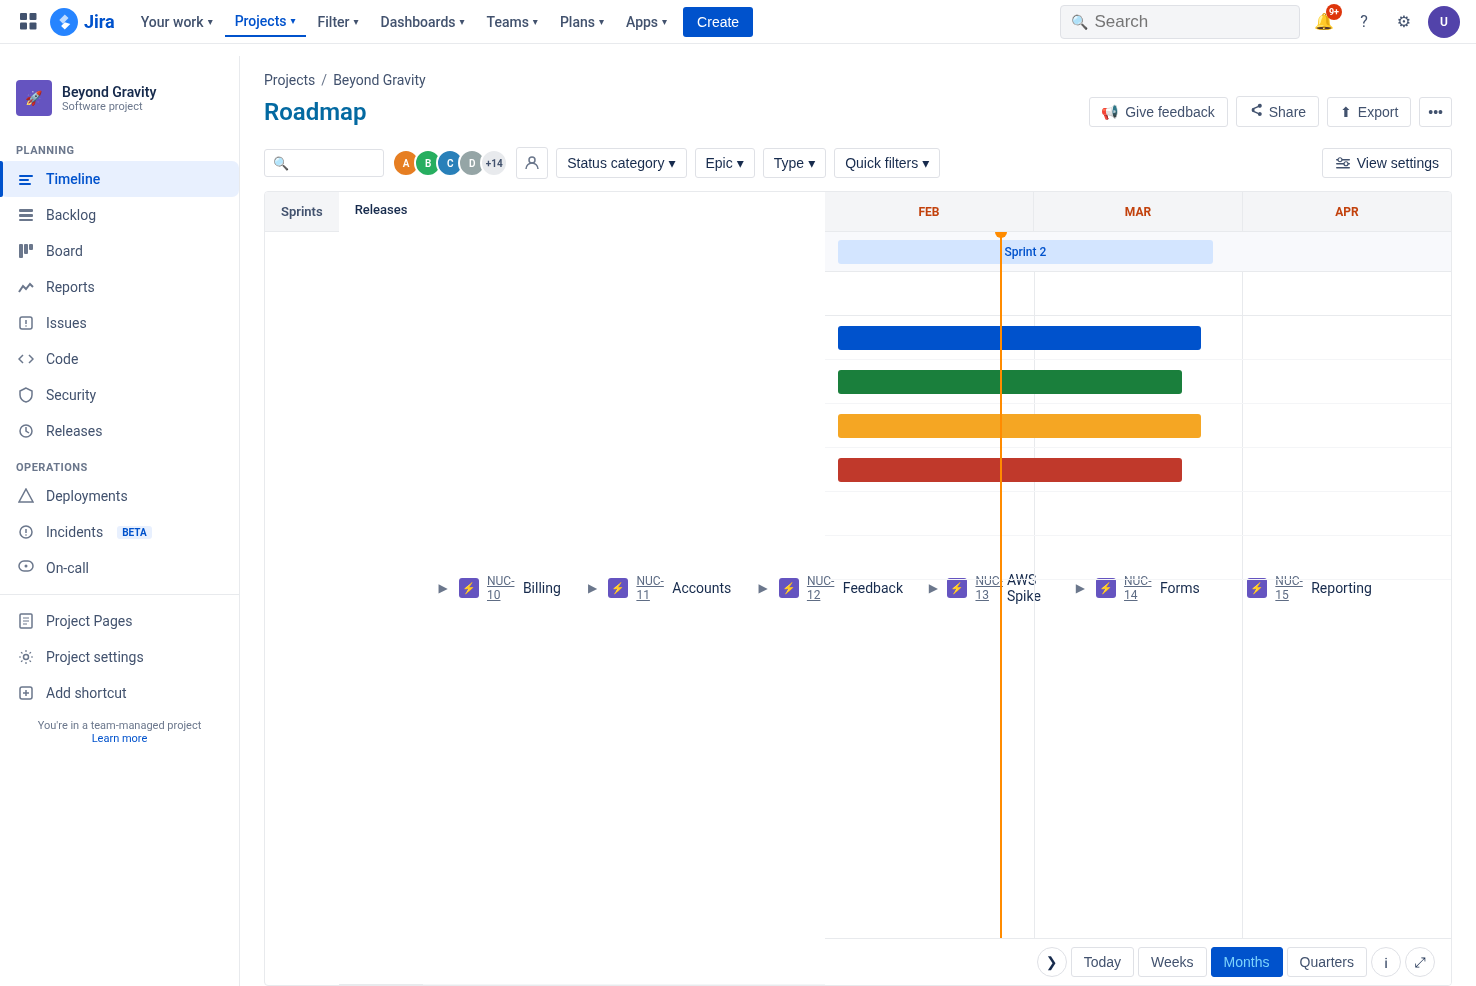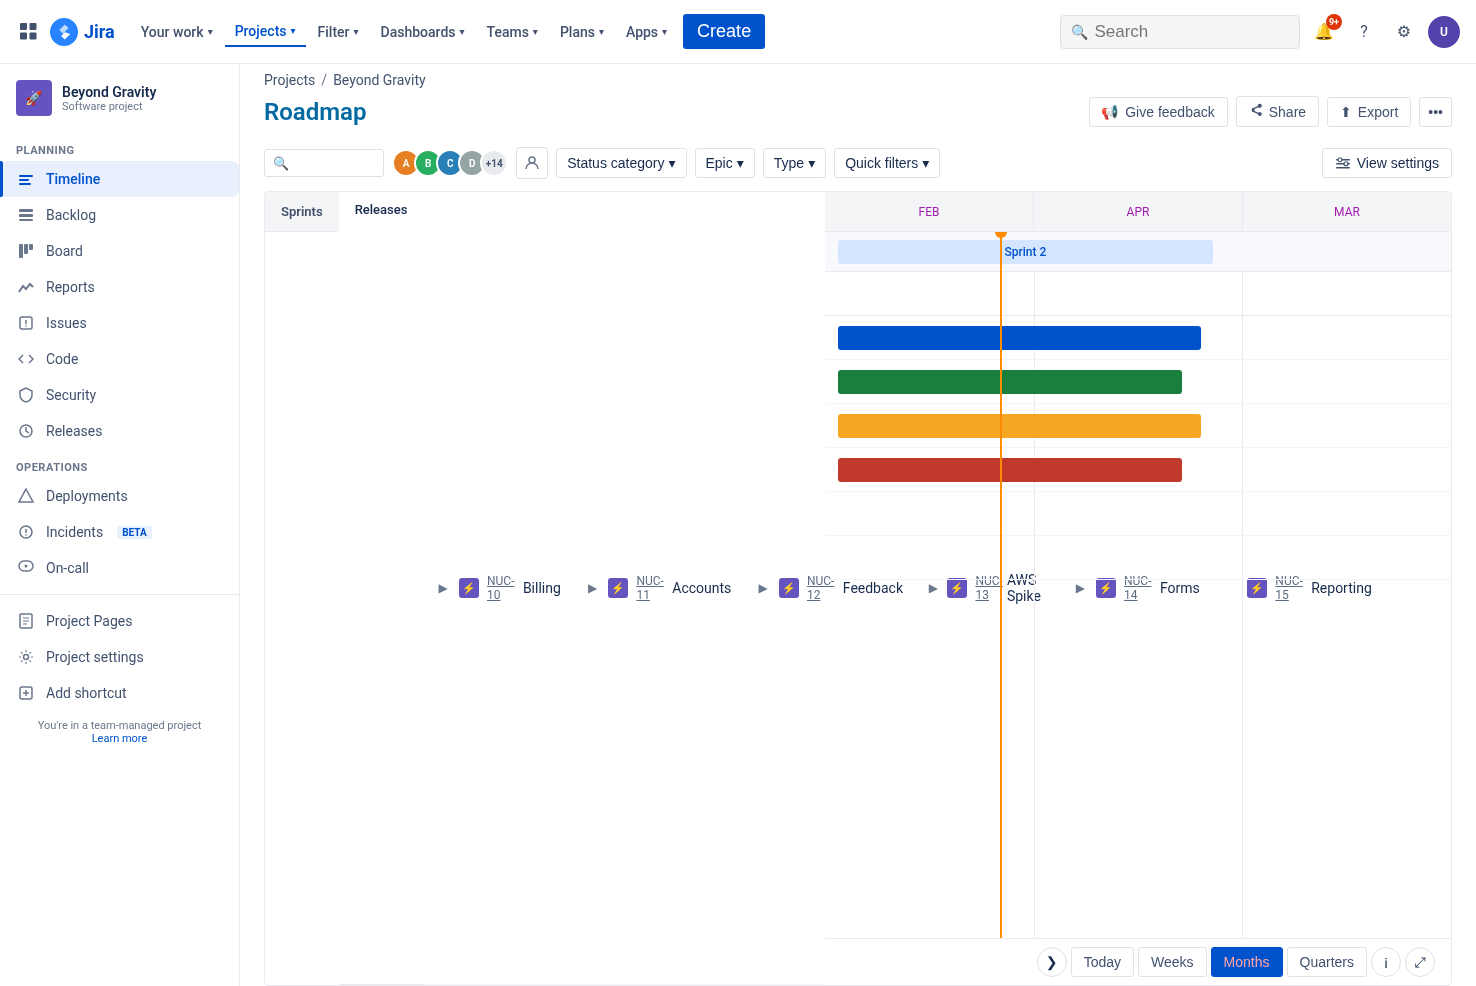--- a/index.html
+++ b/index.html
@@ -1,37 +1,37 @@
 <!DOCTYPE html>
 <html><head>
   <meta charset="utf-8">
   <style>
     * { box-sizing: border-box; margin: 0; padding: 0; }
     body { font-family: -apple-system, BlinkMacSystemFont, 'Segoe UI', Roboto, sans-serif; font-size: 14px; color: #172b4d; background: #fff; overflow: hidden; height: 986px; width: 1476px; }
 
     
     .topnav {
-      display: flex; align-items: center; height: 64px; background: #fff;
+      display: flex; align-items: center; height: 44px; background: #fff;
       border-bottom: 1px solid #e8eaed; padding: 0 16px; gap: 8px;
       position: fixed; top: 0; left: 0; right: 0; z-index: 100;
     }
     .topnav-grid { display: grid; color: #42526e; font-size: 18px; cursor: pointer; padding: 4px; }
     .topnav-logo { display: flex; align-items: center; gap: 6px; margin-right: 8px; color: #0052cc; font-weight: 700; font-size: 18px; }
     .topnav-logo svg { width: 28px; height: 28px; }
     .topnav-menu { display: flex; align-items: center; gap: 2px; }
     .topnav-item {
       display: flex; align-items: center; gap: 4px; padding: 6px 10px;
       border-radius: 3px; cursor: pointer; color: #42526e; font-size: 14px;
       font-weight: 500;
     }
     .topnav-item.active { color: #0052cc; }
     .topnav-item .chevron { font-size: 10px; }
     .topnav-create {
       background: #0052cc; color: #fff; border: none; border-radius: 3px;
-      padding: 7px 14px; font-size: 18px; font-weight: 500; cursor: pointer;
+      padding: 7px 14px; font-size: 14px; font-weight: 500; cursor: pointer;
       margin-left: 4px;
     }
     .topnav-right { margin-left: auto; display: flex; align-items: center; gap: 8px; }
     .search-box {
       display: flex; align-items: center; background: #f4f5f7; border: 1px solid #dfe1e6;
       border-radius: 4px; padding: 6px 10px; gap: 6px; width: 240px;
     }
     .search-box input { border: none; background: transparent; outline: none; font-size: 17px; color: #42526e; width: 100%; }
     .topnav-icon { width: 32px; height: 32px; border-radius: 50%; display: flex; align-items: center; justify-content: center; cursor: pointer; color: #42526e; font-size: 16px; }
     .notif-badge { position: relative; }
@@ -127,21 +127,21 @@
       min-height: 44px;
     }
     .task-expand { width: 20px; height: 20px; display: flex; align-items: center; justify-content: center; cursor: pointer; color: #6b778c; font-size: 12px; }
     .task-icon { width: 20px; height: 20px; border-radius: 3px; background: #6554c0; display: flex; align-items: center; justify-content: center; color: #fff; font-size: 11px; font-weight: 700; margin: 0 8px; flex-shrink: 0; }
     .task-key { font-size: 12px; color: #5e6c84; margin-right: 4px; text-decoration: underline; cursor: pointer; }
     .task-name { font-size: 14px; color: #172b4d; }
 
     
     .right-panel { flex: 1; display: flex; flex-direction: column; overflow: hidden; position: relative; }
     .gantt-header { height: 40px; background: #f4f5f7; border-bottom: 1px solid #e8eaed; display: flex; }
-    .gantt-month-col { flex: 1; display: flex; align-items: center; justify-content: center; font-size: 12px; font-weight: 400; color: #a21caf; text-transform: uppercase; border-right: 1px solid #e8eaed; }
+    .gantt-month-col { flex: 1; display: flex; align-items: center; justify-content: center; font-size: 12px; font-weight: 700; color: #c2410c; text-transform: uppercase; border-right: 1px solid #e8eaed; }
     .gantt-month-col:last-child { border-right: none; }
     .gantt-body { flex: 1; overflow: hidden; position: relative; }
     .sprint-bar-row { height: 40px; background: #f8f9fc; border-bottom: 1px solid #e8eaed; position: relative; display: flex; align-items: center; padding: 0 8px; }
     .sprint-bar {
       position: absolute; height: 24px; background: #cce5ff; border-radius: 3px;
       display: flex; align-items: center; justify-content: center;
       font-size: 12px; color: #0052cc; font-weight: 500; left: 0; width: 62%;
     }
     .gantt-row { height: 44px; border-bottom: 1px solid #f4f5f7; position: relative; }
     .gantt-bar {
@@ -158,21 +158,21 @@
     .bottom-bar {
       display: flex; align-items: center; justify-content: flex-end;
       padding: 8px 16px; border-top: 1px solid #e8eaed; background: #fff;
       gap: 4px;
     }
     .bottom-btn {
       display: flex; align-items: center; justify-content: center;
       padding: 6px 12px; border-radius: 3px; cursor: pointer; font-size: 14px;
       border: 1px solid #dfe1e6; background: #fff; color: #42526e;
     }
-    .bottom-btn.active { background: #0052cc; color: #fca5a5; border-color: #0052cc; font-weight: 500; }
+    .bottom-btn.active { background: #0052cc; color: #7dd3fc; border-color: #0052cc; font-weight: 500; }
     .bottom-btn-icon { width: 30px; height: 30px; border-radius: 50%; border: 1px solid #dfe1e6; background: #fff; display: flex; align-items: center; justify-content: center; cursor: pointer; }
 
     .gantt-col-line { position: absolute; top: 0; bottom: 0; width: 1px; background: #e8eaed; }
   </style>
 </head>
 <body>
 
 <nav class="topnav">
   <div class="topnav-grid">
     <svg width="18" height="18" viewBox="0 0 18 18" fill="none">
@@ -528,22 +528,22 @@
             <span class="task-expand" style="visibility:hidden;">▶</span>
             <div class="task-icon" style="background:#6554c0;">⚡</div>
             <span class="task-key">NUC-15</span>
             <span class="task-name">Reporting</span>
           </div>
         </div>
 
         <div class="right-panel">
           <div class="gantt-header">
             <div class="gantt-month-col">FEB</div>
+            <div class="gantt-month-col">MAR</div>
             <div class="gantt-month-col">APR</div>
-            <div class="gantt-month-col">MAR</div>
           </div>
 
           <div class="gantt-body">
 
             <div class="today-line" style="left: 28%;">
               <div class="today-dot"></div>
             </div>
 
             <div class="gantt-col-line" style="left:33.33%;"></div>
             <div class="gantt-col-line" style="left:66.66%;"></div>

